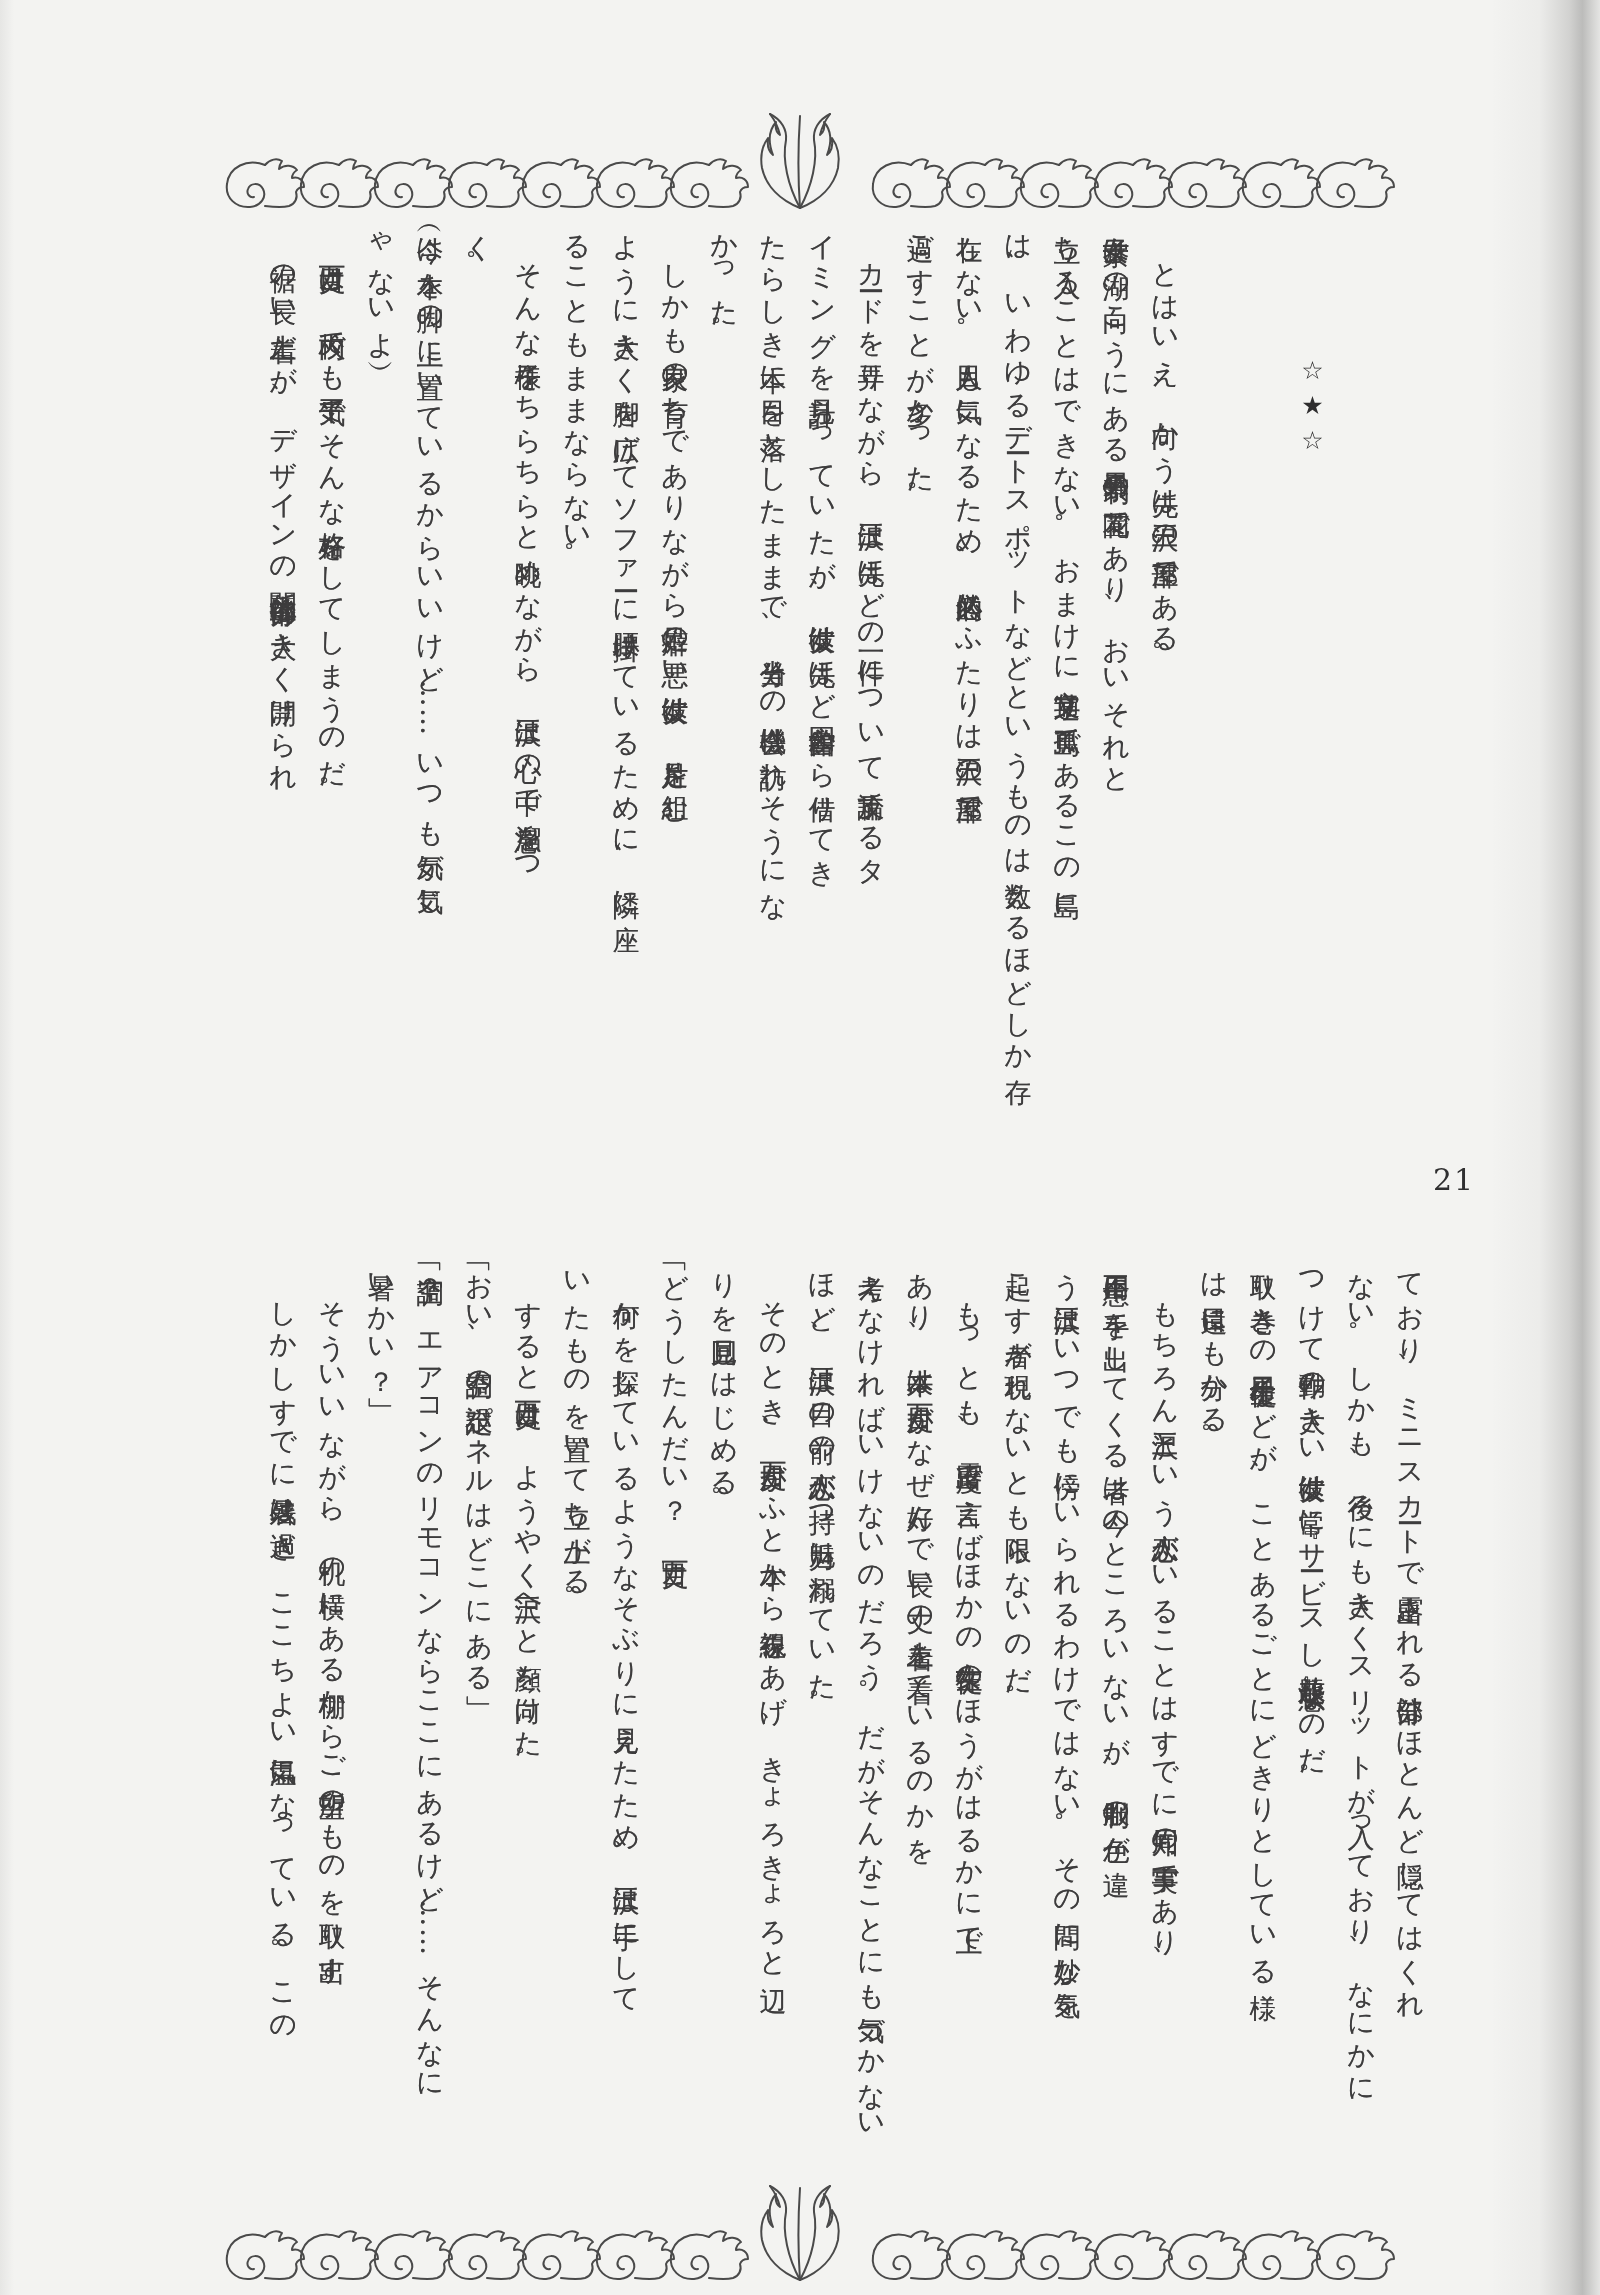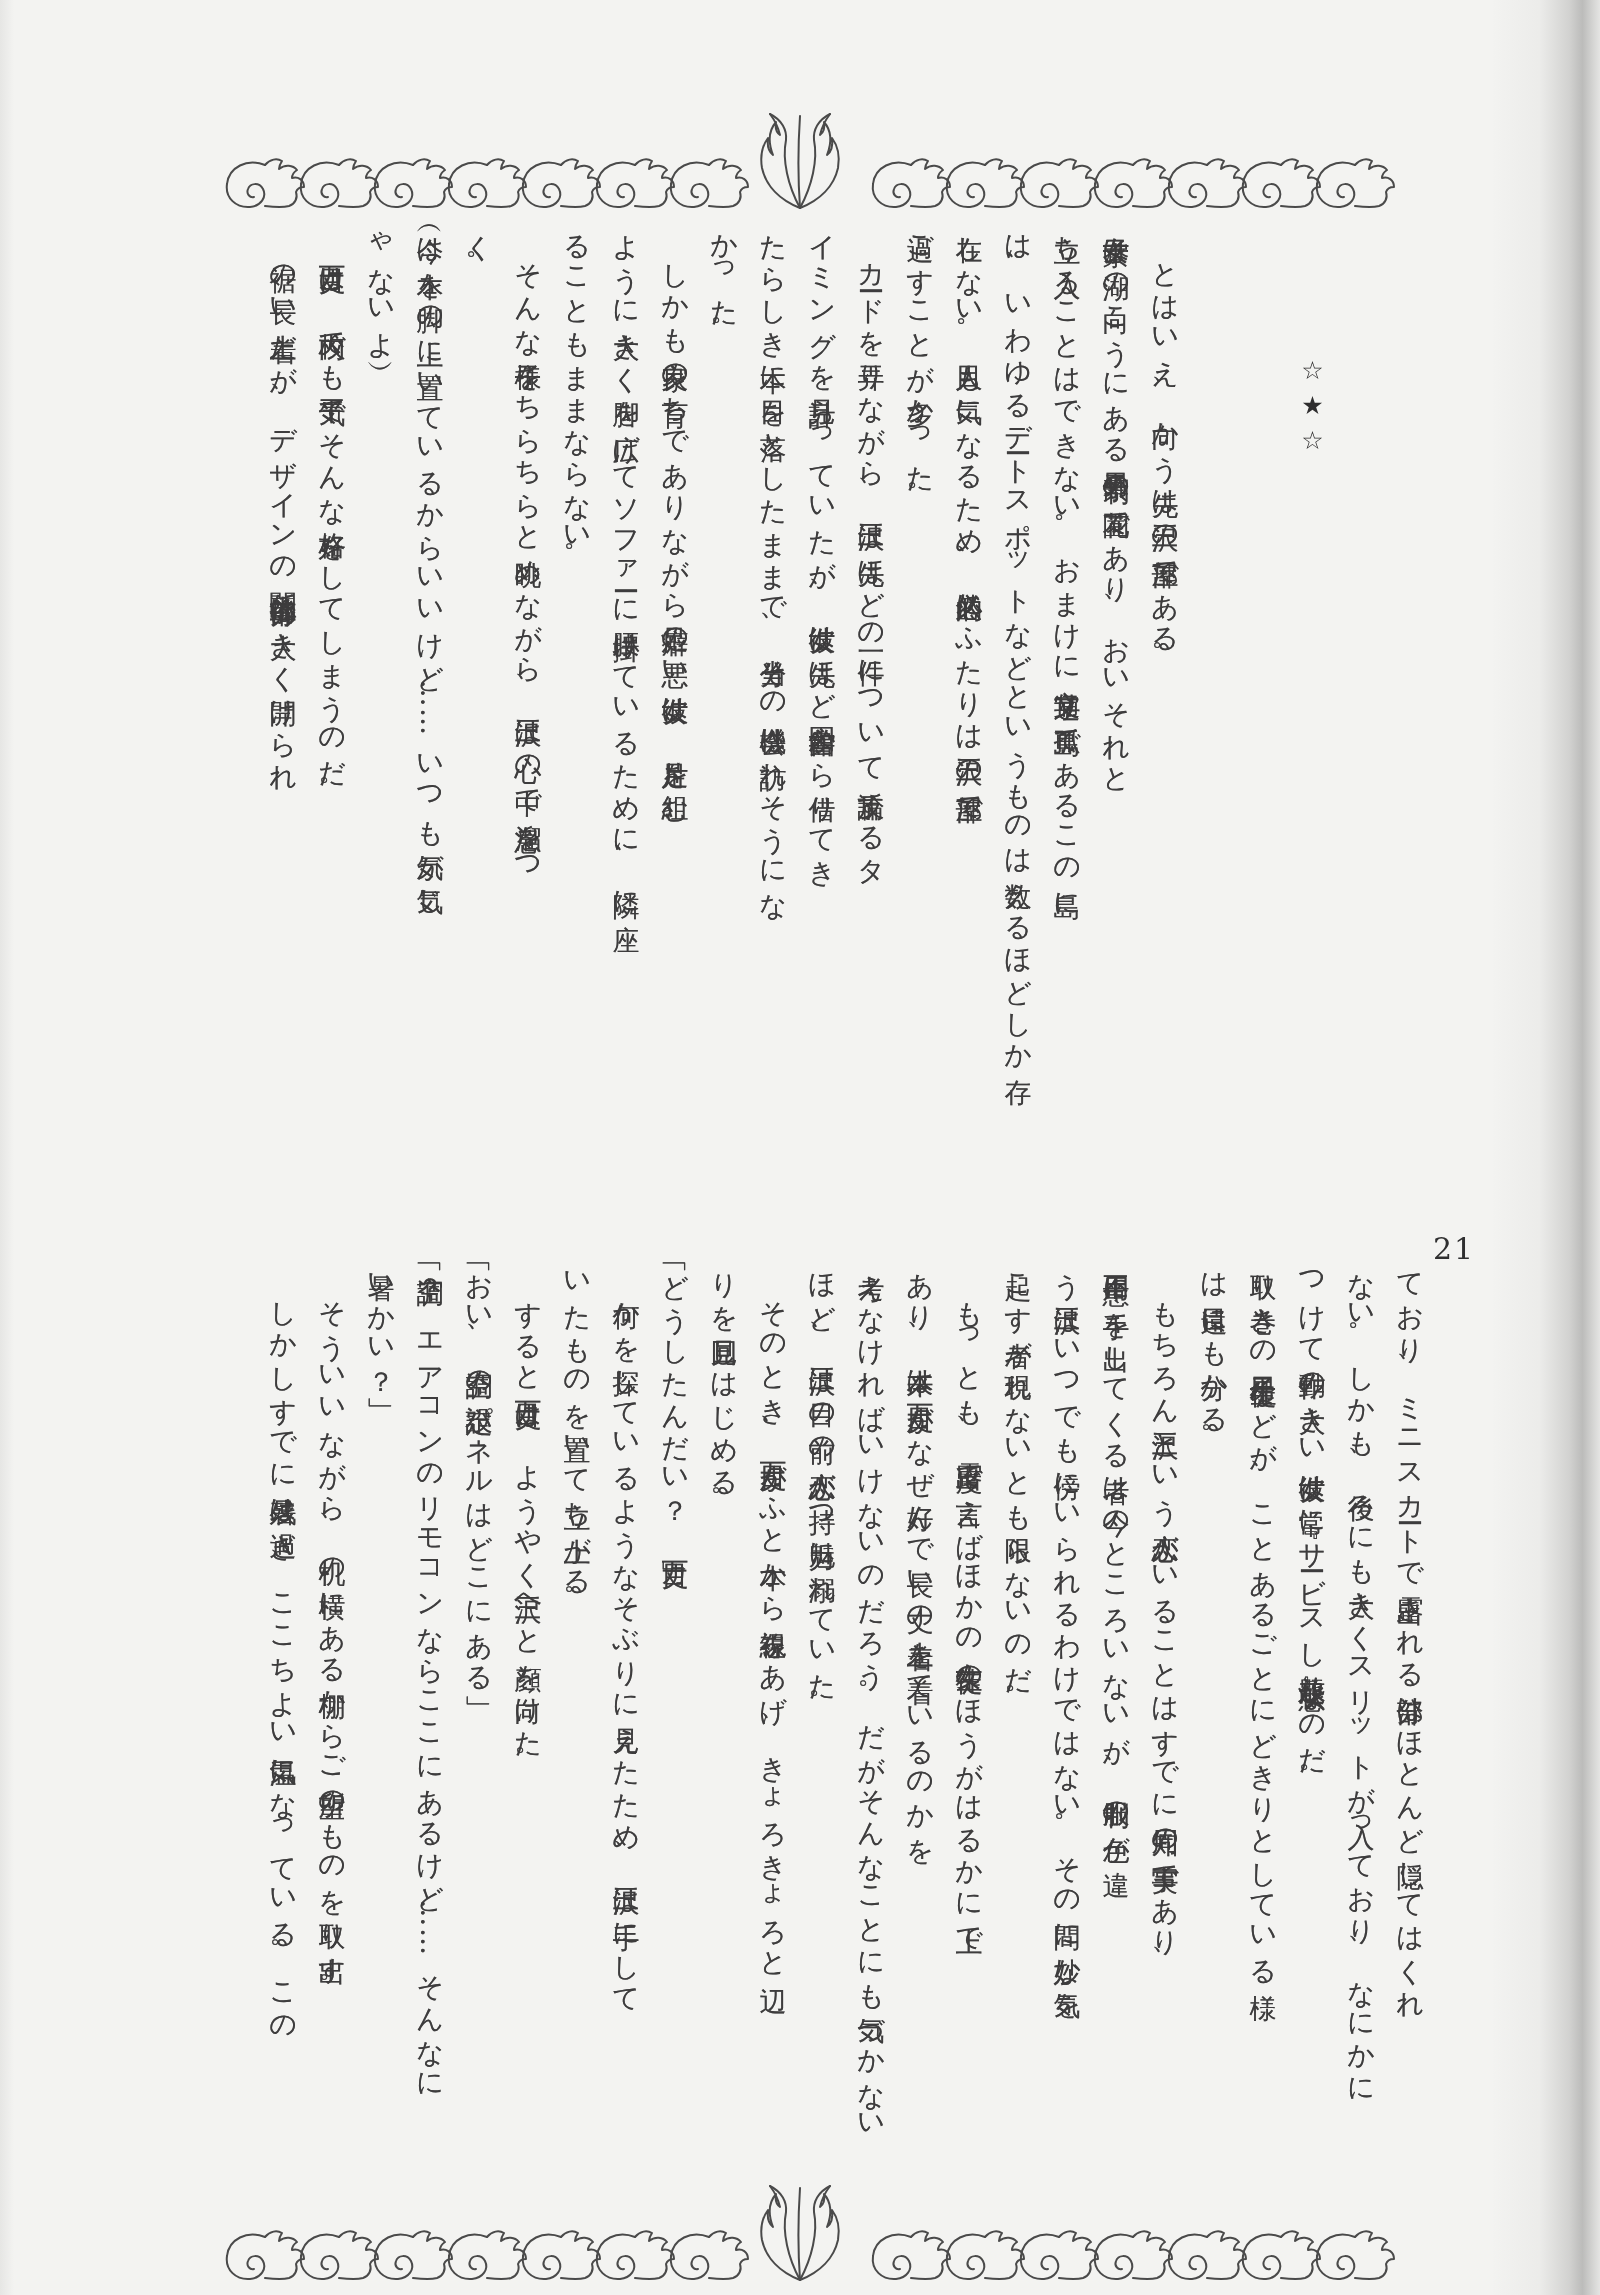--- a/index.html
+++ b/index.html
@@ -64,21 +64,21 @@
     position:absolute;top:140px;
     width:49px;
     writing-mode:vertical-rl;
     text-orientation:upright;
     font-size:25px;
     line-height:49px;
     letter-spacing:6px;
     color:#2e2d2e;
   }
   .page-number{
-    position:absolute;left:1433px;top:1231px;
+    position:absolute;left:1433px;top:1162px;
     font-size:30px;
     letter-spacing:2px;
     color:#2f2f30;
   }
 </style>
 </head>
 <body>
 
 <div class="page">
 

